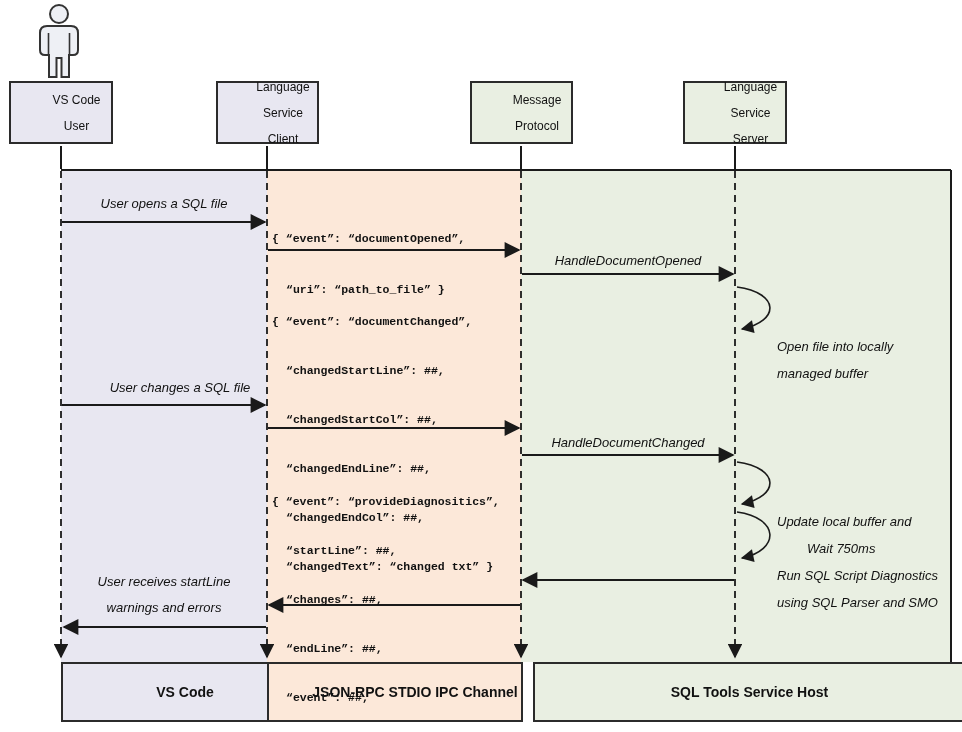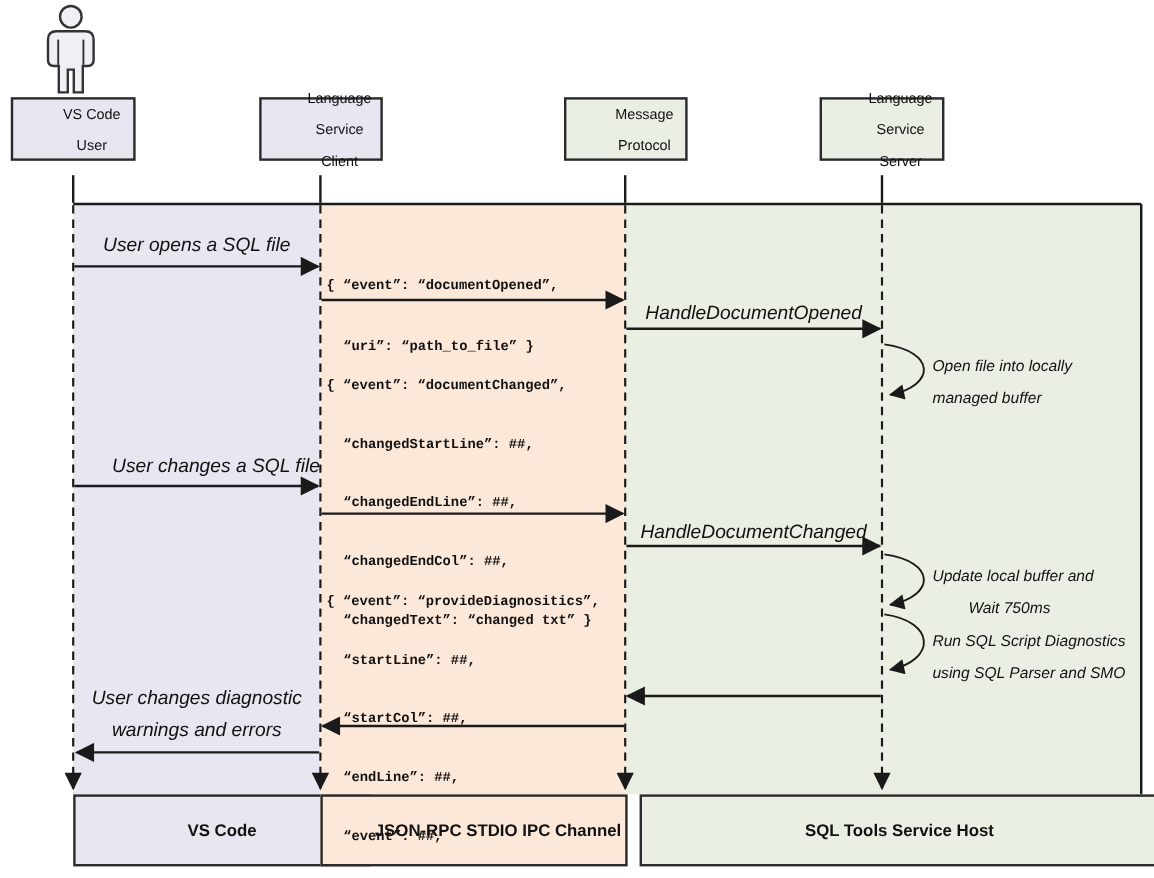--- a/index.html
+++ b/index.html
@@ -3,39 +3,39 @@
 <meta charset="utf-8">
 <style>
   html,body{margin:0;padding:0;background:#fff;}
   #canvas{position:relative;width:962px;height:732px;background:#fff;overflow:hidden;
           font-family:"Liberation Sans",sans-serif;color:#111;}
   .lane{position:absolute;top:170px;height:492px;}
   .lane-vscode{left:61px;width:206px;background:var(--lane-vscode,#e8e7f1);}
   .lane-ipc{left:267px;width:254px;background:var(--lane-ipc,#fce8d9);}
   .lane-host{left:521px;width:431px;background:var(--lane-host,#e9efe2);}
   svg.overlay{position:absolute;left:0;top:0;z-index:5;}
-  .actor{position:absolute;top:81px;height:53px;border:2px solid var(--border,#2b2b2b);
+  .actor{position:absolute;top:81px;height:63px;border:2px solid var(--border,#2b2b2b);
          box-sizing:border-box;display:flex;flex-direction:column;justify-content:center;
          align-items:center;font-size:12px;line-height:26px;z-index:6;text-align:center;padding-left:31px;}
   .actor.lav{background:var(--lane-vscode,#e8e7f1);}
   .actor.grn{background:var(--lane-host,#e9efe2);}
   .footerbox{position:absolute;top:662px;height:60px;border:2px solid var(--border,#2b2b2b);
          box-sizing:border-box;display:flex;justify-content:center;align-items:center;
          font-size:14px;font-weight:bold;z-index:6;}
   .footerbox.lav{background:var(--lane-vscode,#e8e7f1);}
   .footerbox.pch{background:var(--lane-ipc,#fce8d9);}
   .footerbox.grn{background:var(--lane-host,#e9efe2);margin-left:12px;}
-  .msglabel{position:absolute;font-style:italic;font-size:16px;z-index:7;white-space:nowrap;}
+  .msglabel{position:absolute;font-style:italic;font-size:13px;z-index:7;white-space:nowrap;}
   .center{text-align:center;}
   .jsonblock{position:absolute;left:272px;z-index:7;font-family:"Liberation Mono",monospace;
              font-weight:bold;font-size:11.5px;white-space:pre;}
   .jsonblock .jline{height:23px;line-height:23px;}
   .jsonblock.b1 .jline{height:25px;line-height:25px;}
   .jsonblock .jline.ind{padding-left:14px;}
-  .note{position:absolute;left:777px;z-index:7;font-style:italic;font-size:13px;white-space:nowrap;}
+  .note{position:absolute;left:777px;z-index:7;font-style:italic;font-size:13px;white-space:nowrap;margin-top:42px;}
   .note .nline{height:27px;line-height:27px;}
   .note .pad{padding-left:30px;}
 </style>
 </head>
 <body>
 
 <div id="canvas">
 
   <div class="lane lane-vscode"></div>
   <div class="lane lane-ipc"></div>
@@ -104,21 +104,21 @@
   </div>
   <div class="actor grn" style="left:683px;width:104px;">
     <span>Language</span>
     <span>Service Server</span>
   </div>
 
   <div class="msglabel center" style="left:61px;width:206px;top:196px;">User opens a SQL file</div>
   <div class="msglabel center" style="left:521px;width:214px;top:253px;">HandleDocumentOpened</div>
   <div class="msglabel center" style="left:77px;width:206px;top:380px;">User changes a SQL file</div>
   <div class="msglabel center" style="left:521px;width:214px;top:435px;">HandleDocumentChanged</div>
-  <div class="msglabel center" style="left:61px;width:206px;top:574px;">User changes diagnostic</div>
+  <div class="msglabel center" style="left:61px;width:206px;top:574px;">User receives startLine</div>
   <div class="msglabel center" style="left:61px;width:206px;top:600px;">warnings and errors</div>
 
   <div class="note" style="top:291px;">
     <div class="nline">Open file into locally</div>
     <div class="nline">managed buffer</div>
   </div>
   <div class="note" style="top:466px;">
     <div class="nline">Update local buffer and</div>
     <div class="nline pad">Wait 750ms</div>
   </div>
@@ -127,28 +127,29 @@
     <div class="nline">using SQL Parser and SMO</div>
   </div>
 
   <div class="jsonblock b1" style="top:200px;">
     <div class="jline">{ “event”: “documentOpened”,</div>
     <div class="jline ind">“uri”: “path_to_file” }</div>
   </div>
   <div class="jsonblock" style="top:284px;">
     <div class="jline">{ “event”: “documentChanged”,</div>
     <div class="jline ind">“changedStartLine”: ##,</div>
+    <div class="jline ind">“changedStartCol”: ##,</div>
     <div class="jline ind">“changedEndLine”: ##,</div>
     <div class="jline ind">“changedEndCol”: ##,</div>
     <div class="jline ind">“changedText”: “changed txt” }</div>
   </div>
   <div class="jsonblock" style="top:464px;">
     <div class="jline">{ “event”: “provideDiagnositics”,</div>
     <div class="jline ind">“startLine”: ##,</div>
-    <div class="jline ind">“startCol”: ##,</div>
+    <div class="jline ind">“changes”: ##,</div>
     <div class="jline ind">“endLine”: ##,</div>
     <div class="jline ind">“event”: ##,</div>
     
   </div>
 
   <div class="footerbox lav" style="left:61px;width:248px;">
     <span>VS Code</span>
   </div>
   <div class="footerbox pch" style="left:267px;width:256px;padding-left:40px;">
     <span>JSON-RPC STDIO IPC Channel</span>

